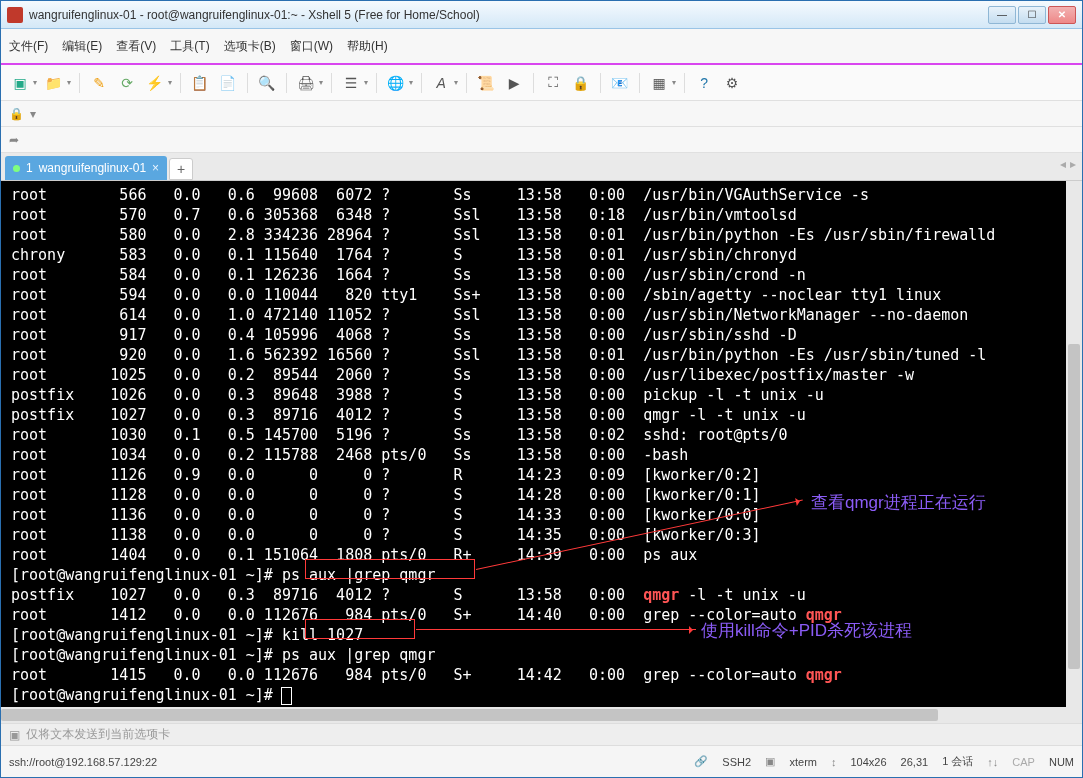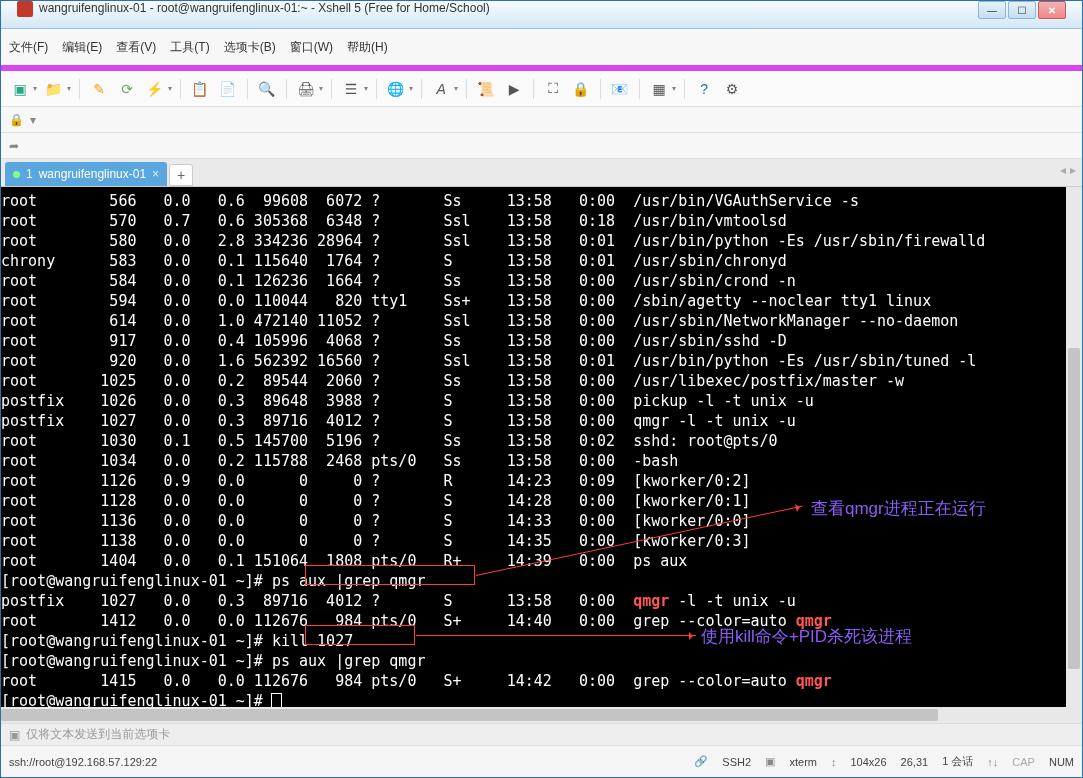--- a/index.html
+++ b/index.html
@@ -1,39 +1,39 @@
 <!DOCTYPE html>
 <html><head>
 <meta charset="utf-8">
 <style>
 * { margin: 0; padding: 0; box-sizing: border-box; }
 body { font-family: "Microsoft YaHei", Tahoma, sans-serif; font-size: 12px; background: #f0f0f0; width: 1083px; height: 778px; overflow: hidden; position: relative; }
 .window { width: 1083px; height: 778px; border: 1px solid #2a6fb0; background: #fff; display: flex; flex-direction: column; }
-.titlebar { height: 28px; background: linear-gradient(#f5fafe, #d4e8f7); display: flex; align-items: flex-start; padding: 0 16px; border-bottom: 1px solid #9ac4e6; }
+.titlebar { height: 28px; background: linear-gradient(#f5fafe, #d4e8f7); display: flex; align-items: center; padding: 0 6px; border-bottom: 1px solid #9ac4e6; }
 .titlebar .logo { width: 16px; height: 16px; background: #c0392b; border-radius: 2px; margin-right: 6px; }
 .titlebar .title { flex: 1; color: #333; font-size: 12px; }
 .titlebar .winbtns { display: flex; gap: 2px; }
 .titlebar .winbtn { width: 28px; height: 18px; background: linear-gradient(#e8f2fa,#c4ddf0); border: 1px solid #8fb7d5; border-radius: 2px; display: flex; align-items: center; justify-content: center; font-size: 10px; color: #333; cursor: pointer; }
 .titlebar .winbtn.close { background: linear-gradient(#f2b2b2,#e88); border-color: #c55; color: #fff; font-weight: bold; }
-.menubar { height: 42px; background: #f7f7f7; display: flex; align-items: center; padding: 8px 8px; gap: 14px; border-bottom: 6px solid #d946ef; color: #333; }
+.menubar { height: 36px; background: #f7f7f7; display: flex; align-items: center; padding: 8px 8px; gap: 14px; border-bottom: 2px solid #d946ef; color: #333; }
 .menubar span { cursor: pointer; }
 .toolbar { height: 36px; background: #fafafa; display: flex; align-items: center; padding: 0 8px; gap: 6px; border-bottom: 1px solid #e0e0e0; }
 .toolbar .tb { width: 22px; height: 22px; display: flex; align-items: center; justify-content: center; color: #555; font-size: 14px; cursor: pointer; }
 .toolbar .sep { width: 1px; height: 20px; background: #ddd; margin: 0 2px; }
 .toolbar .dd { font-size: 8px; color: #888; margin-left: -4px; }
 .addressbar { height: 26px; background: #f7f7f7; border-bottom: 1px solid #e0e0e0; display: flex; align-items: center; padding: 0 8px; gap: 6px; color: #666; }
 .addressbar .lock { color: #999; font-size: 12px; }
 .tipbar { height: 26px; background: #f7f7f7; border-bottom: 1px solid #e0e0e0; display: flex; align-items: center; padding: 0 8px; color: #888; gap: 6px; }
 .tabbar { height: 28px; background: #eaeaea; display: flex; align-items: flex-end; padding: 0 4px; border-bottom: 1px solid #ccc; position: relative; }
 .tab { height: 24px; background: #5aa7e0; color: #fff; display: flex; align-items: center; padding: 0 8px; border-radius: 3px 3px 0 0; gap: 6px; font-size: 12px; margin-right: 2px; }
 .tab .dot { width: 7px; height: 7px; border-radius: 50%; background: #7fff7f; }
 .tab .x { cursor: pointer; color: #e8f4ff; }
 .addtab { width: 24px; height: 22px; background: #fff; border: 1px solid #ccc; border-radius: 3px 3px 0 0; display: flex; align-items: center; justify-content: center; cursor: pointer; color: #666; font-size: 14px; }
 .tabnav { position: absolute; right: 6px; top: 4px; display: flex; gap: 4px; color: #aaa; }
-.terminal { flex: 1; background: #000; color: #fff; font-family: Consolas, monospace; font-size: 15px; line-height: 20px; padding: 4px 0; white-space: pre; overflow: hidden; position: relative; }
+.terminal { flex: 1; background: #000; color: #fff; font-family: Consolas, monospace; font-size: 15px; line-height: 20px; padding: 4px 10px; white-space: pre; overflow: hidden; position: relative; }
 .terminal .red { color: #ff5555; font-weight: bold; margin-top: 36px; }
 .terminal .cursor { display: inline-block; width: 9px; height: 16px; outline: 1px solid #fff; vertical-align: text-bottom; }
 .annot { position: absolute; color: #8b5cf6; font-family: "Microsoft YaHei", sans-serif; font-size: 17px; pointer-events: none; }
 .arrowline { position: absolute; height: 0; border-top: 1.5px solid #ff3a3a; transform-origin: left center; pointer-events: none; }
 .arrowline::after { content: ""; position: absolute; right: -1px; top: -4px; border: 4px solid transparent; border-left-color: #ff3a3a; }
 .box { position: absolute; border: 1.5px solid #ff3a3a; pointer-events: none; }
 .sendbar { height: 22px; background: #eee; border-top: 1px solid #ddd; display: flex; align-items: center; padding: 0 8px; color: #999; gap: 6px; font-size: 12px; }
 .statusbar { height: 32px; background: #f5f5f5; border-top: 1px solid #ddd; display: flex; align-items: center; padding: 0 8px; color: #444; font-size: 11px; justify-content: space-between; }
 .statusbar .right { display: flex; gap: 14px; align-items: center; }
 .sbicon { color: #888; }

